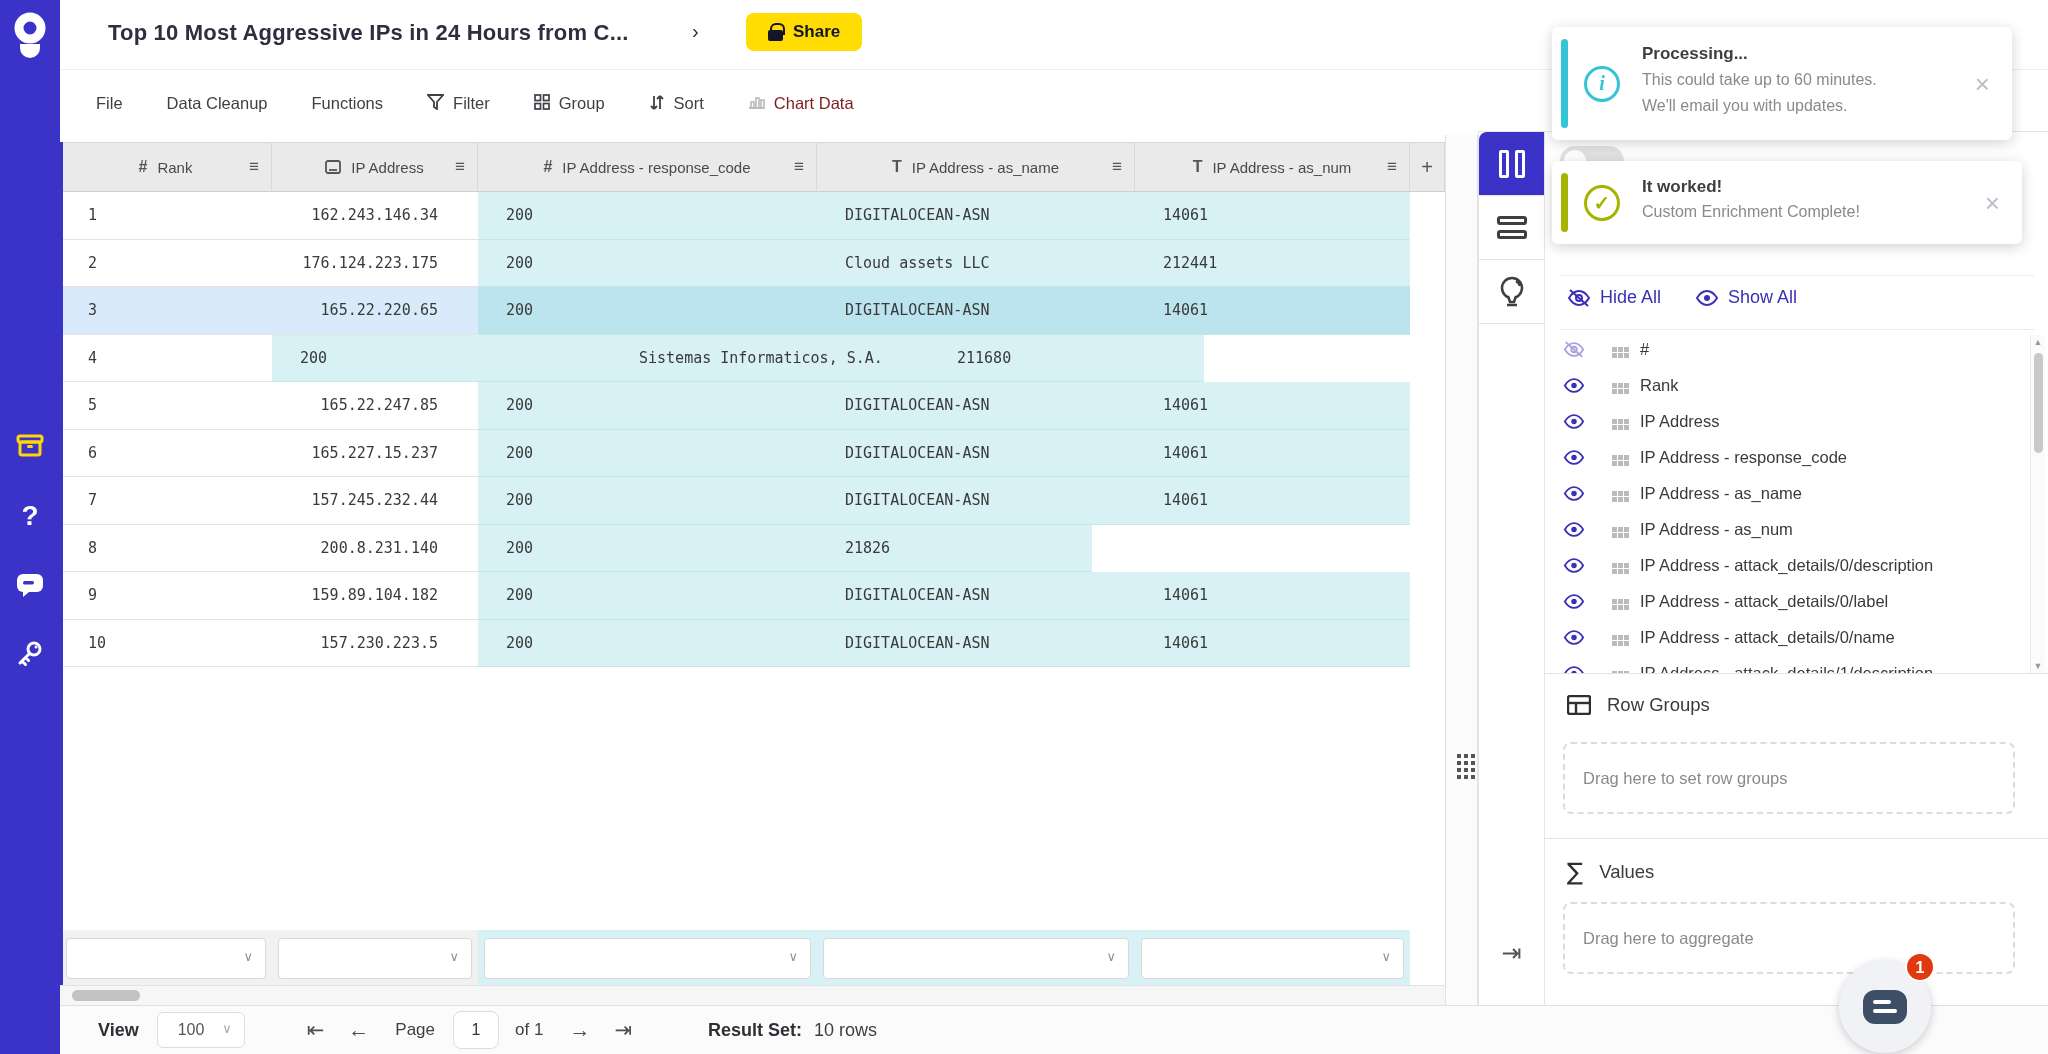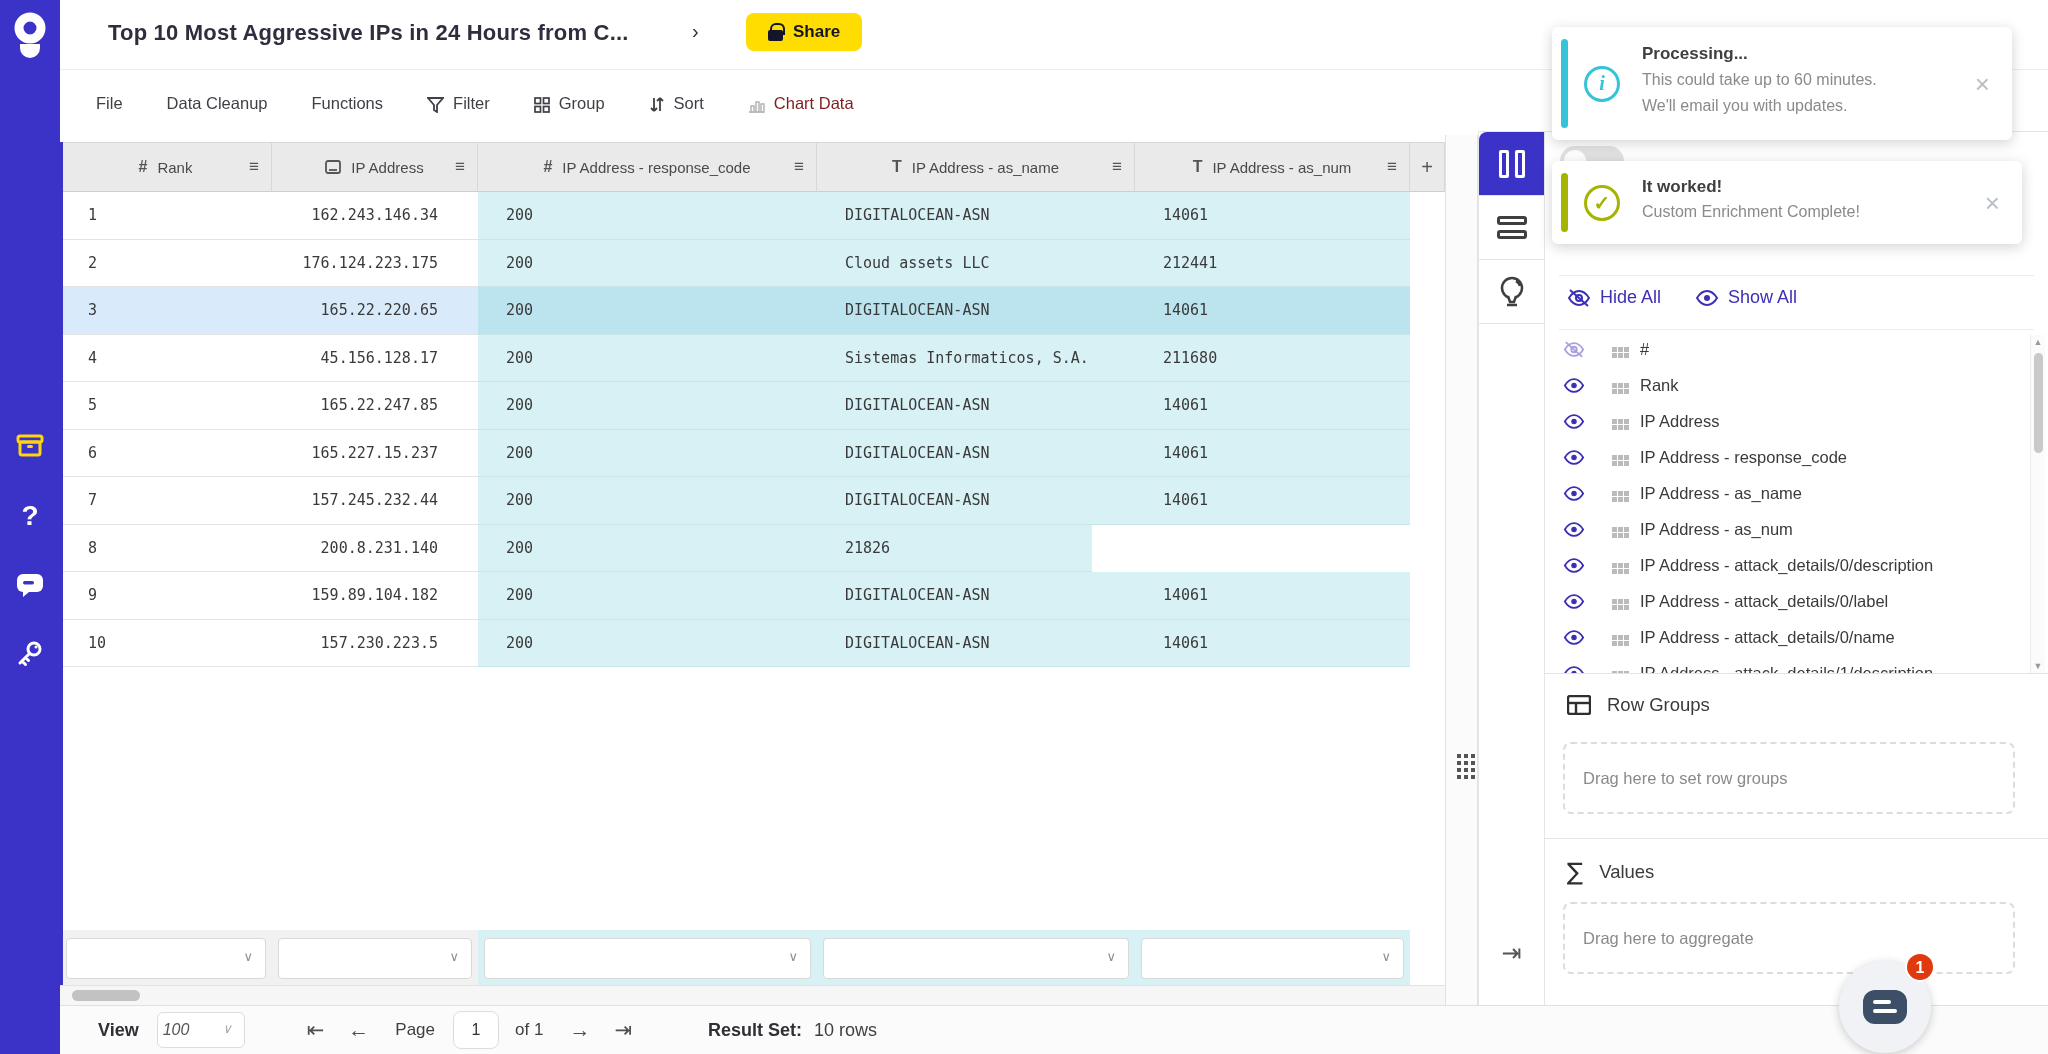--- a/index.html
+++ b/index.html
@@ -18,21 +18,21 @@
   
   .tophead { position:absolute; left:60px; top:0; width:1988px; height:70px; background:#fff; border-bottom:1px solid #ededed; }
   .doc-title { position:absolute; left:48px; top:20px; font-size:22px; font-weight:bold; color:#2e2e3f; letter-spacing:.2px; }
   .title-chev { position:absolute; left:632px; top:20px; font-size:20px; color:#2e2e3f; }
   .share-btn { position:absolute; left:686px; top:13px; height:38px; padding:0 22px; background:#ffdd00; border:none; border-radius:8px; display:flex; align-items:center; gap:10px; font-size:17px; font-weight:bold; color:#14142b; cursor:pointer; }
   .lock { position:relative; width:15px; height:11px; background:#14142b; border-radius:2px; margin-top:6px; }
   .lock:before { content:""; position:absolute; left:2px; top:-7px; width:11px; height:10px; border:2.5px solid #14142b; border-bottom:none; border-radius:6px 6px 0 0; }
 
   
   .toolbar { position:absolute; left:60px; top:71px; width:1988px; height:64px; background:#fff; display:flex; align-items:center; padding-left:36px; gap:44px; }
-  .tool-item { display:flex; align-items:flex-end; gap:9px; font-size:16.5px; color:#3f3f46; cursor:pointer; white-space:nowrap; }
+  .tool-item { display:flex; align-items:flex-start; gap:9px; font-size:16.5px; color:#3f3f46; cursor:pointer; white-space:nowrap; }
   .tool-item.disabled { color:#7f1d1d; cursor:default; }
   .tool-item svg { display:block; }
 
   
   .grid-wrap { position:absolute; left:60px; top:135px; width:1385px; height:870px; background:#fff; }
   .grid-leftline { position:absolute; left:60px; top:142px; width:3px; height:843px; background:#3b32c8; z-index:5; }
   .ghead { position:absolute; left:0; top:7px; height:50px; display:flex; }
   .gh-cell { height:50px; background:#eaeaea; border-right:1px solid #d8d8d8; border-top:1px solid #d8d8d8; border-bottom:1px solid #cfcfcf; display:flex; align-items:center; justify-content:center; position:relative; font-size:15px; color:#4a4a4a; }
   .gh-ic { margin-right:10px; color:#555; font-size:16px; font-weight:bold; display:flex; align-items:center; }
   .gh-menu { position:absolute; right:12px; font-size:17px; color:#555; cursor:pointer; }
@@ -100,21 +100,21 @@
   .ttitle { position:absolute; left:90px; font-size:17px; font-weight:bold; color:#3f3f3f; }
   .tbody { position:absolute; left:90px; font-size:16px; color:#8a8a8a; line-height:26px; }
   .tclose { position:absolute; right:22px; top:50%; transform:translateY(-50%); font-size:26px; color:#b9bec7; cursor:pointer; line-height:1; }
   .obscured-pill { position:absolute; left:1560px; top:146px; width:64px; height:30px; border-radius:15px; background:#e2e2e2; z-index:55; }
   .obscured-pill i { position:absolute; left:4px; top:4px; width:22px; height:22px; border-radius:50%; background:#fff; }
   .topclip { position:absolute; left:1660px; top:-14px; width:330px; height:22px; overflow:hidden; color:#7b7b7b; font-size:17px; z-index:1; }
 
   
   .bottombar { position:absolute; left:60px; top:1005px; width:1988px; height:49px; background:#fbfbfb; border-top:1px solid #e0e0e0; display:flex; align-items:center; z-index:20; }
   .bb-label { font-weight:bold; font-size:18px; color:#2f2f35; }
-  .view-select { width:88px; height:36px; background:#fff; border:1px solid #ddd; border-radius:6px; display:flex; align-items:center; padding:0 5px; font-size:16px; color:#555; position:relative; cursor:pointer;font-style:italic; }
+  .view-select { width:88px; height:36px; background:#fff; border:1px solid #ddd; border-radius:6px; display:flex; align-items:center; padding:0 20px; font-size:16px; color:#555; position:relative; cursor:pointer; }
   .view-select:after { content:"\2228"; position:absolute; right:12px; top:8px; font-size:13px; color:#aaa; }
   .pgico { font-size:21px; color:#4f4f4f; cursor:pointer; }
   .pg-text { font-size:17px; color:#3f3f3f; }
   .page-box { width:46px; height:38px; background:#fff; border:1px solid #ddd; border-radius:8px; text-align:center; font-size:16px; color:#333; line-height:36px; }
 
   
   .chat-fab { position:absolute; left:1839px; top:961px; width:92px; height:92px; border-radius:50%; background:#f1f2f6; box-shadow:0 2px 10px rgba(0,0,0,.2); z-index:70; cursor:pointer; }
   .chat-bubble { position:absolute; left:24px; top:29px; width:44px; height:34px; background:#3d4f66; border-radius:12px; }
   .chat-bubble i { position:absolute; left:10px; height:4px; border-radius:2px; background:#fff; display:block; }
   .chat-badge { position:absolute; left:66px; top:-9px; width:30px; height:30px; border-radius:50%; background:#e0390e; border:2px solid #fff; color:#fff; font-size:16px; font-weight:bold; text-align:center; line-height:27px; z-index:71; }
@@ -265,21 +265,20 @@
       </div>
       <div class="grow hl">
         <div class="gcell al" style="width: 212px;">3</div>
         <div class="gcell ar" style="width: 206px; text-align: right;">165.22.220.65</div>
         <div class="gcell al enr" style="width: 339px;">200</div>
         <div class="gcell al enr" style="width: 318px;">DIGITALOCEAN-ASN</div>
         <div class="gcell al enr" style="width: 275px;">14061</div>
       </div>
       <div class="grow">
         <div class="gcell al" style="width: 212px;">4</div>
-        <div class="gcell ar" style="width: 206px;">45.156.128.17</div>
         <div class="gcell al enr" style="width: 339px;">200</div>
         <div class="gcell al enr" style="width: 318px;">Sistemas Informaticos, S.A.</div>
         <div class="gcell al enr" style="width: 275px;">211680</div>
       </div>
       <div class="grow">
         <div class="gcell al" style="width: 212px;">5</div>
         <div class="gcell ar" style="width: 206px;">165.22.247.85</div>
         <div class="gcell al enr" style="width: 339px;">200</div>
         <div class="gcell al enr" style="width: 318px;">DIGITALOCEAN-ASN</div>
         <div class="gcell al enr" style="width: 275px;">14061</div>

